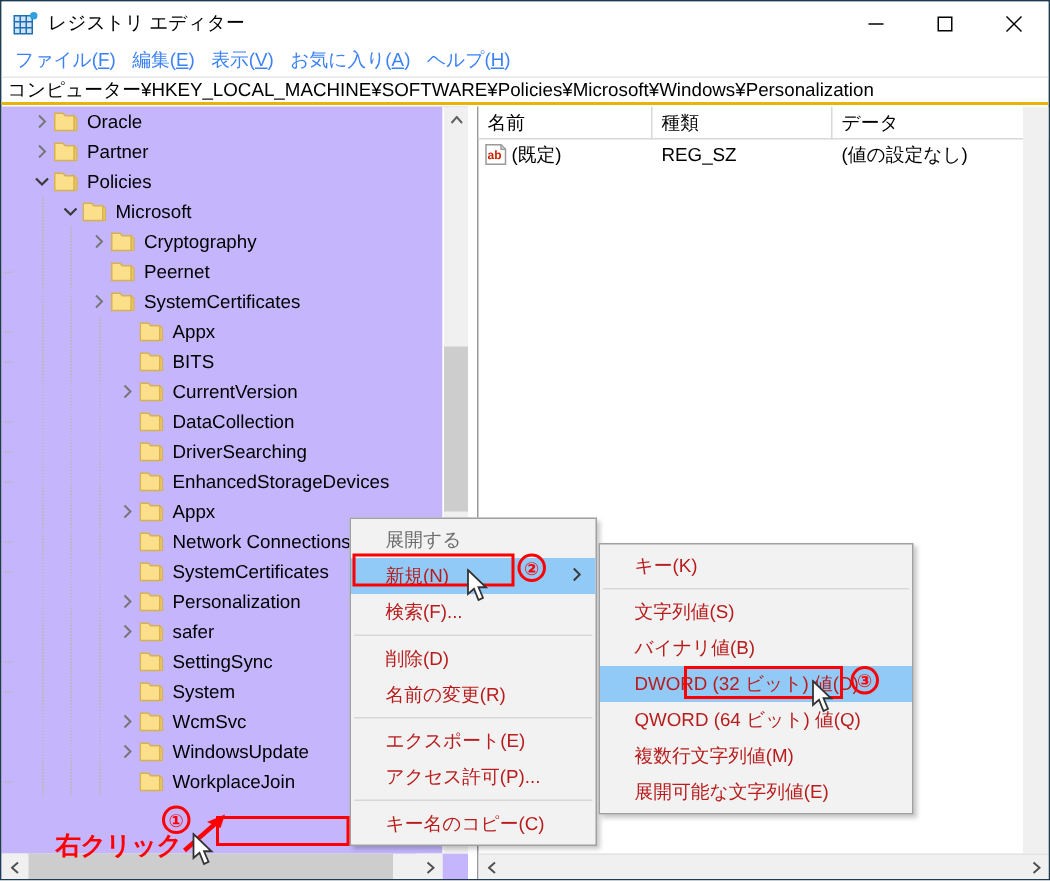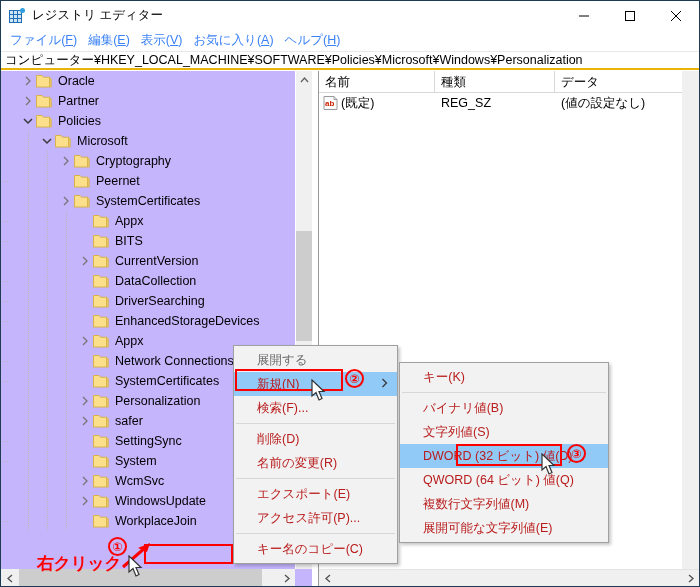--- a/index.html
+++ b/index.html
@@ -847,24 +847,24 @@
         <span>キー名のコピー(C)</span>
       </div>
     </div>
 
   <div class="ctxmenu ctx-sub" id="ctx-sub">
       <div class="ctx-item">
         <span>キー(K)</span>
       </div>
       <div class="ctx-sep"></div>
       <div class="ctx-item">
+        <span>文字列値(S)</span>
+      </div>
+      <div class="ctx-item">
         <span>バイナリ値(B)</span>
-      </div>
-      <div class="ctx-item">
-        <span>文字列値(S)</span>
       </div>
       <div class="ctx-item highlight">
         <span>DWORD (32 ビット) 値(D)</span>
       </div>
       <div class="ctx-item">
         <span>QWORD (64 ビット) 値(Q)</span>
       </div>
       <div class="ctx-item">
         <span>複数行文字列値(M)</span>
       </div>

